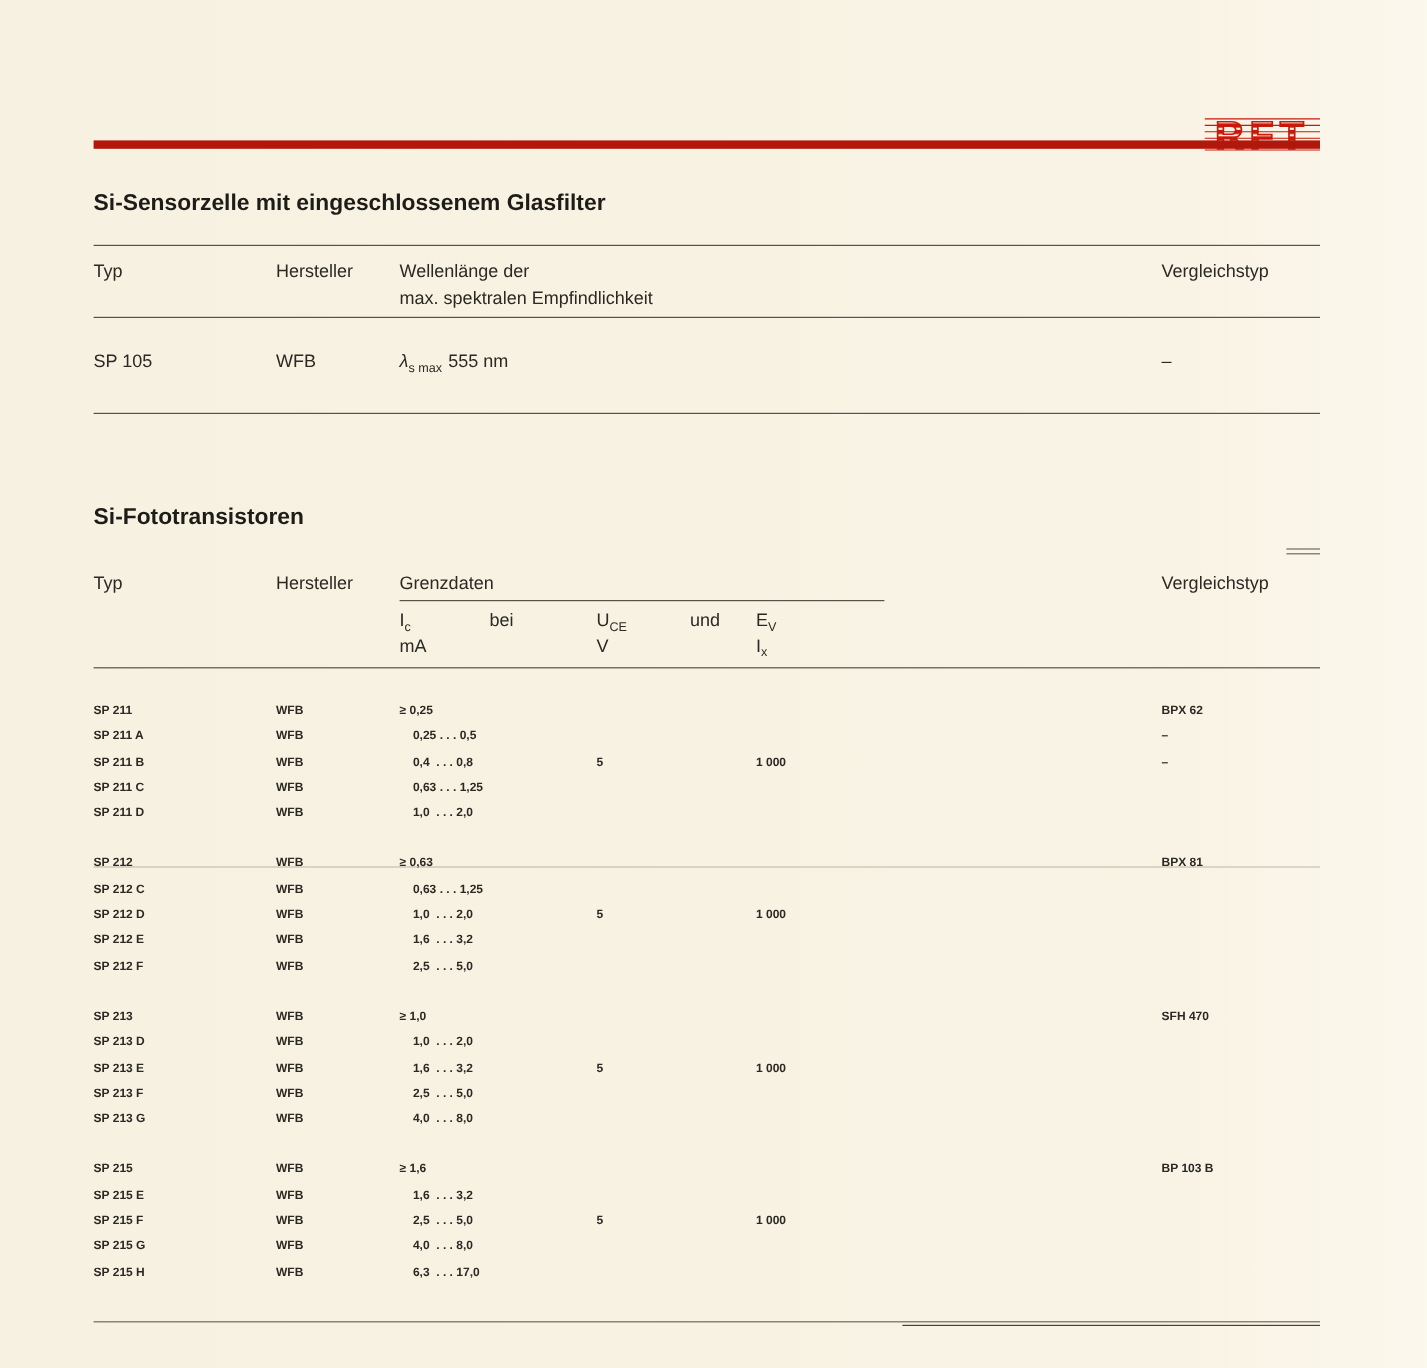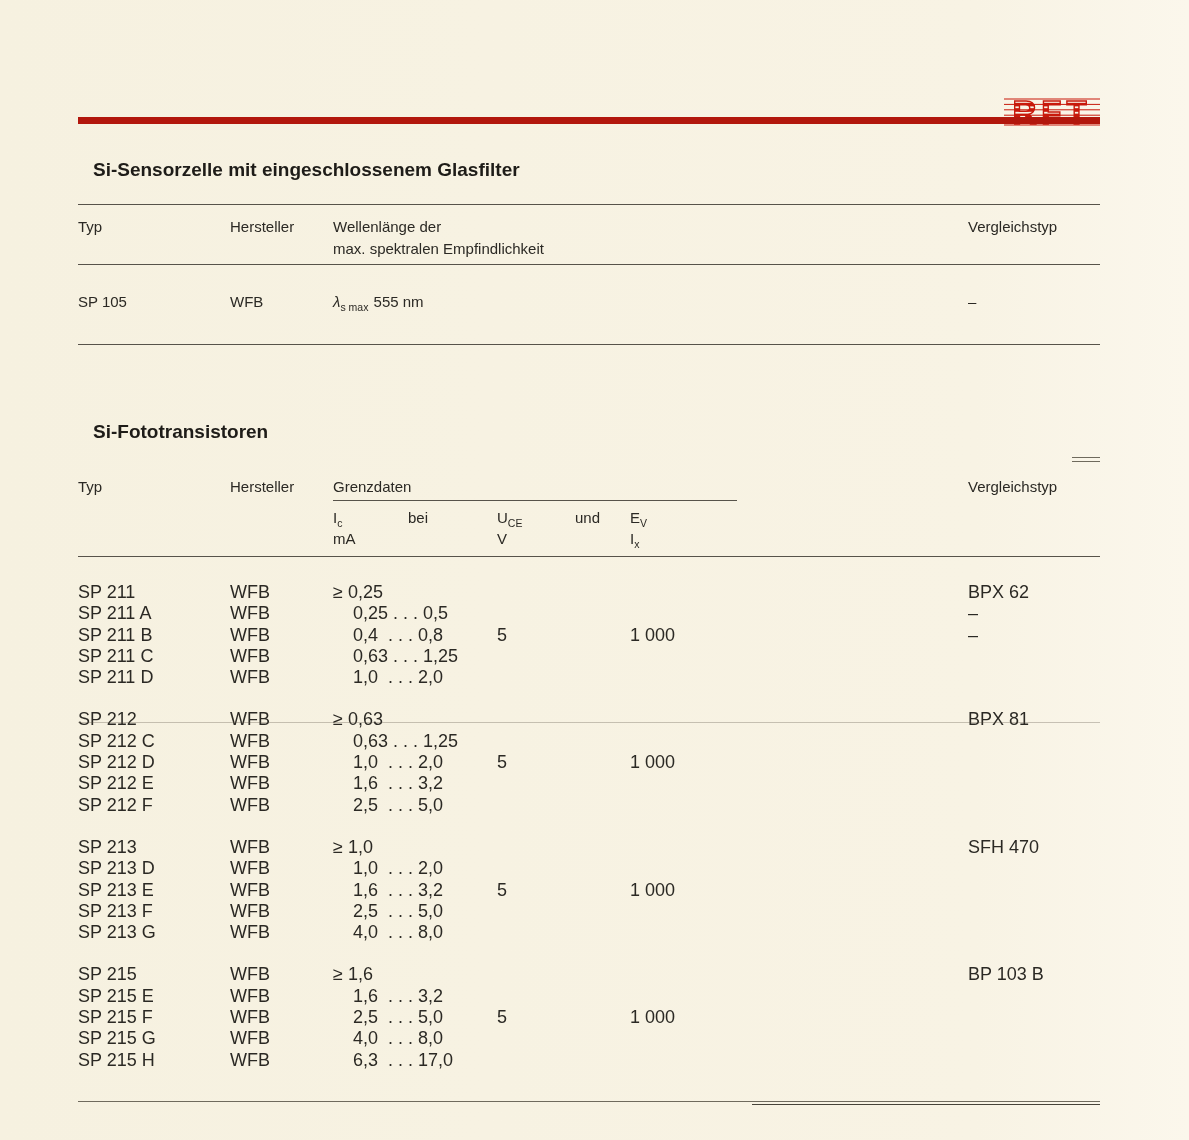--- a/index.html
+++ b/index.html
@@ -7,34 +7,35 @@
     position:relative;
     width:1189px;height:1140px;
     background:linear-gradient(90deg,#f6f1e0 0%,#f8f3e4 82%,#fbf7ec 100%);
     font-family:"Liberation Sans",sans-serif;
     color:#2b2924;
     overflow:hidden;
   }
   .abs{position:absolute;}
   .page-title{font-size:30px;font-weight:700;color:#191713;letter-spacing:.2px;}
   .red-rule{background:#b2170c;}
-  .sec-heading{font-size:19px;font-weight:700;color:#1e1c18;margin-left:15px;}
+  .sec-heading{font-size:19px;font-weight:700;color:#1e1c18;}
   .hline{background:#57534a;height:1px;}
   .hline.light{background:#6f6a5d;}
   .hline.dark{background:#474339;}
   .th,.td{font-size:15px;color:#2b2924;}
   .sub{font-size:10.5px;position:relative;top:3.5px;}
   .lambda{font-style:italic;}
   .rows{width:1022px;}
   .group{margin-bottom:21px;}
   .trow{
     display:grid;
     grid-template-columns:152px 103px 164px 133px 338px 1fr;
     height:21.3px;line-height:21.3px;
-    font-size:18px;
+    font-size:10px;
+    font-weight:bold;
   }
   .cell{overflow:visible;white-space:nowrap;}
   .cell.ic{white-space:pre;}
   .artifact{background:rgba(92,84,70,.32);height:1px;}
   .logo-wrap{width:100px;height:40px;margin-top:40px;}
 </style>
 </head>
 <body>
 
 <div class="page">

